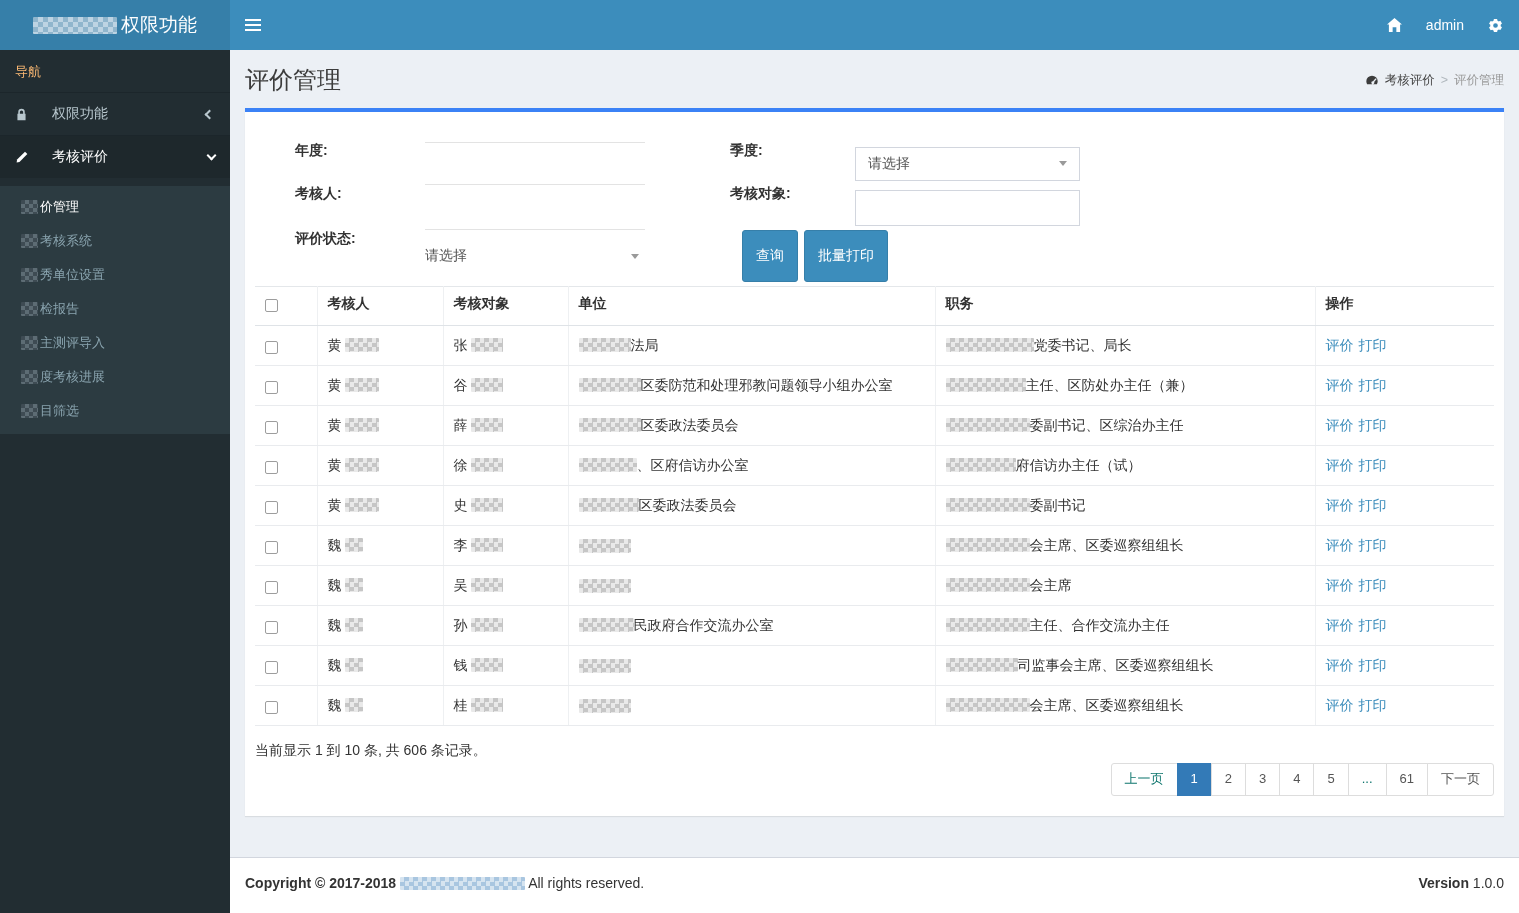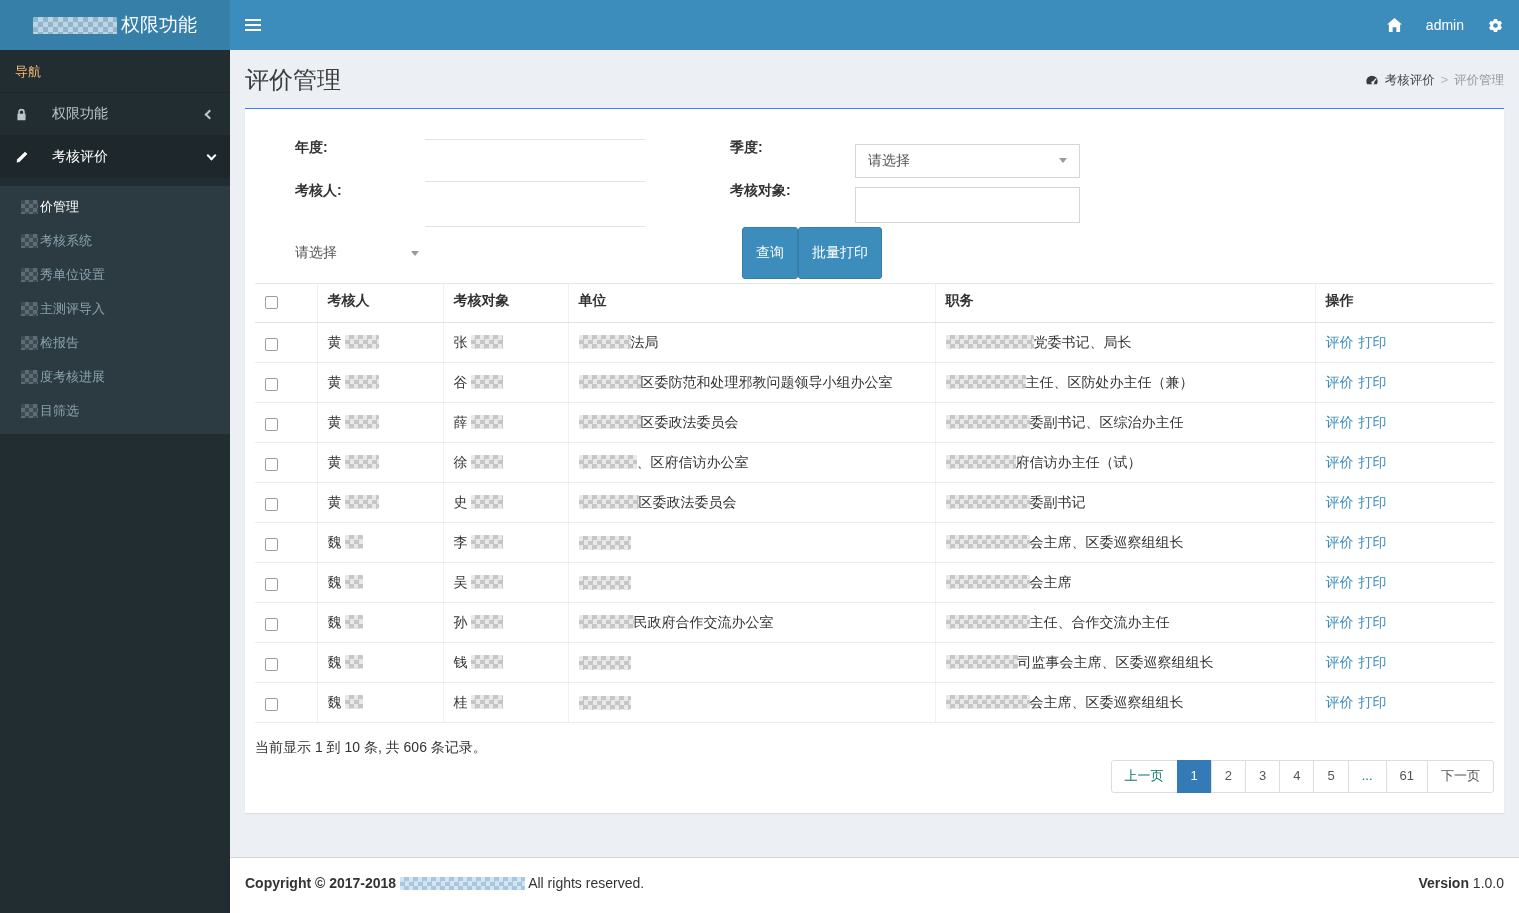--- a/index.html
+++ b/index.html
@@ -38,33 +38,33 @@
   .submenu-item .px-dark { width:17px; }
 
   
   .content-wrapper { position:absolute; left:230px; top:50px; right:0; height:807px; background:#ecf0f5; overflow:hidden; }
   .content-header { display:flex; justify-content:space-between; align-items:center; padding:14px 15px 12px; }
   .page-title { font-size:24px; font-weight:400; color:#3c3c3c; }
   .breadcrumb { font-size:12.5px; color:#444; display:flex; align-items:center; gap:6px; }
   .breadcrumb .sep { color:#b0b7bd; }
   .breadcrumb .current { color:#999; }
 
-  .box { margin:0 15px; background:#fff; border-top:1px solid #3b82f6; box-shadow:0 1px 1px rgba(0,0,0,.08); padding:10px 10px 20px; }
+  .box { margin:0 15px; background:#fff; border-top:4px solid #3b82f6; box-shadow:0 1px 1px rgba(0,0,0,.08); padding:10px 10px 20px; }
 
   
   .fgrid { display:grid; grid-template-columns:130px 220px 85px 125px 225px; margin-left:40px; padding-top:20px; align-items:center; }
   .flabel { font-weight:bold; color:#333; }
   .u-input { width:100%; height:43px; border:none; border-bottom:1px solid #e3e3e3; outline:none; font-size:14px; color:#333; background:#fff; }
   .u-input.first { border-top:1px solid #e3e3e3; }
   .r1 { height:43px; } .r2 { height:45px; } .r3 { height:52px; }
   .bord-select, .bord-input { width:225px; height:34px; border:1px solid #d2d6de; background:#fff; display:flex; align-items:center; padding:0 12px; color:#555; justify-content:space-between; cursor:pointer; }
   .bord-input { height:36px; }
   .plain-select { display:flex; align-items:center; justify-content:space-between; color:#555; padding-right:6px; cursor:pointer; }
   .caret { width:0; height:0; border-left:4px solid transparent; border-right:4px solid transparent; border-top:5px solid #9a9a9a; display:inline-block; }
-  .btn-row { grid-column:4 / 6; align-self:center; padding-left:12px; display:flex; }
+  .btn-row { grid-column:4 / 6; align-self:center; padding-left:12px; display:flex; gap:6px; }
   .btn { background:#3c8dbc; border:1px solid #367fa9; color:#fff; font-size:14px; padding:7px 13px; border-radius:3px; cursor:pointer; font-family:inherit; }
 
   
   .list-controls { display:flex; align-items:center; gap:8px; margin:12px 0 8px; }
   .size-select { display:inline-flex; border:1px solid #bfbfbf; border-radius:2px; overflow:hidden; cursor:pointer; height:29px; }
   .size-select .val { padding:5px 14px 5px 12px; background:#fff; color:#333; }
   .size-select .arrow { width:18px; background:linear-gradient(#f3f3f3,#dddddd); border-left:1px solid #c7c7c7; display:flex; align-items:center; justify-content:center; }
   .size-select .arrow .chev2 { width:5px; height:5px; border-right:1.5px solid #666; border-bottom:1.5px solid #666; transform:rotate(45deg); margin-top:-2px; }
 
   
@@ -153,25 +153,25 @@
       <div class="submenu-item">
         <span class="px px-dark"></span>
         <span>考核系统</span>
       </div>
       <div class="submenu-item">
         <span class="px px-dark"></span>
         <span>秀单位设置</span>
       </div>
       <div class="submenu-item">
         <span class="px px-dark"></span>
+        <span>检报告</span>
+      </div>
+      <div class="submenu-item">
+        <span class="px px-dark"></span>
         <span>主测评导入</span>
-      </div>
-      <div class="submenu-item">
-        <span class="px px-dark"></span>
-        <span>检报告</span>
       </div>
       <div class="submenu-item">
         <span class="px px-dark"></span>
         <span>度考核进展</span>
       </div>
       <div class="submenu-item">
         <span class="px px-dark"></span>
         <span>目筛选</span>
       </div>
     </div>
@@ -204,20 +204,21 @@
         <span>请选择</span>
         <span class="caret"></span>
       </div>
 
       <label class="flabel r2">考核人:</label>
       <input class="u-input r2" type="text" style="">
       <span class="r2"></span>
       <label class="flabel r2">考核对象:</label>
       <input class="bord-input r2" type="text" style="height: 36px;">
 
+      <label class="flabel r3">评价状态:</label>
       <div class="plain-select r3">
         <span>请选择</span>
         <span class="caret"></span>
       </div>
       <span class="r3"></span>
       <div class="btn-row r3">
         <button class="btn">查询</button>
         <button class="btn">批量打印</button>
       </div>
     </div>

